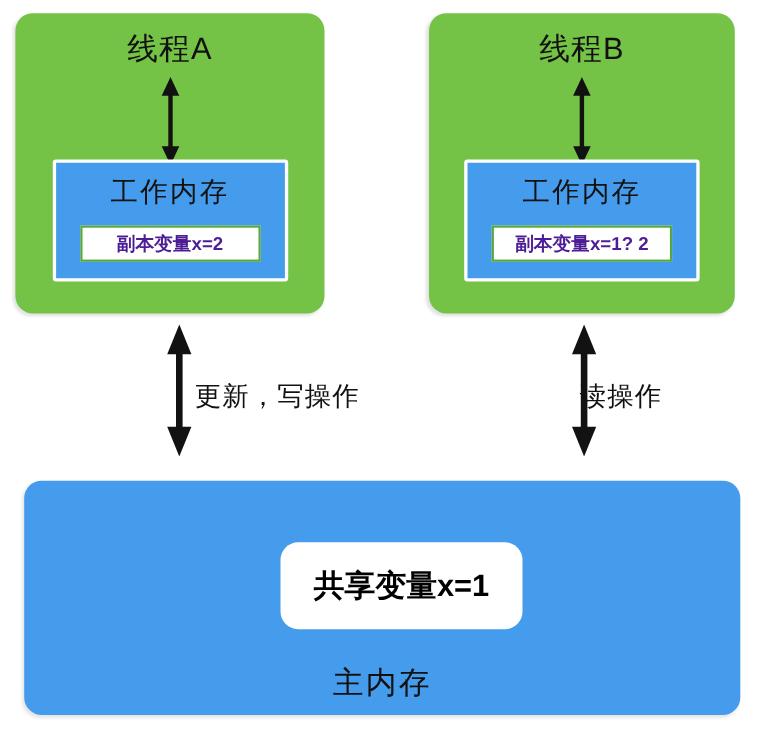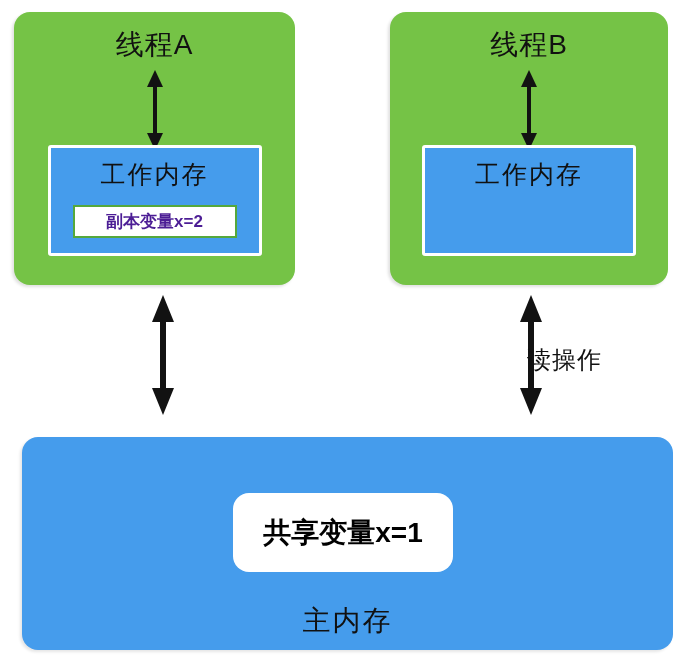--- a/index.html
+++ b/index.html
@@ -106,21 +106,21 @@
     left: 22px;
     top: 437px;
     width: 651px;
     height: 213px;
     background: var(--blue);
     border-radius: 16px;
     box-shadow: -2px 2px 3px rgba(0,0,0,0.10);
   }
   .shared-var {
     position: absolute;
-    left: 211px;
+    left: 233px;
     top: 56px;
     width: 220px;
     height: 79px;
     background: #ffffff;
     border-radius: 16px;
     display: flex;
     align-items: center;
     justify-content: center;
     font-size: 28px;
     font-weight: bold;
@@ -167,30 +167,32 @@
     <span class="small-arrow">
       <svg width="22" height="80" viewBox="0 0 22 80" aria-hidden="true">
         <line x1="11" y1="14" x2="11" y2="66" stroke="currentColor" stroke-width="4"></line>
         <polygon points="11,0 3,17 19,17" fill="currentColor"></polygon>
         <polygon points="11,80 3,63 19,63" fill="currentColor"></polygon>
       </svg>
     </span>
 
     <div class="working-memory">
       <div class="wm-title">工作内存</div>
+      <div class="copy-var">副本变量x=1? 2</div>
     </div>
   </div>
 
   <span class="mid-arrow a">
     <svg width="30" height="120" viewBox="0 0 30 120" aria-hidden="true">
       <line x1="15" y1="22" x2="15" y2="98" stroke="currentColor" stroke-width="6"></line>
       <polygon points="15,0 4,27 26,27" fill="currentColor"></polygon>
       <polygon points="15,120 4,93 26,93" fill="currentColor"></polygon>
     </svg>
   </span>
+  <div class="arrow-label write">更新，写操作</div>
 
   <span class="mid-arrow b">
     <svg width="30" height="120" viewBox="0 0 30 120" aria-hidden="true">
       <line x1="15" y1="22" x2="15" y2="98" stroke="currentColor" stroke-width="6"></line>
       <polygon points="15,0 4,27 26,27" fill="currentColor"></polygon>
       <polygon points="15,120 4,93 26,93" fill="currentColor"></polygon>
     </svg>
   </span>
   <div class="arrow-label read">读操作</div>
 

